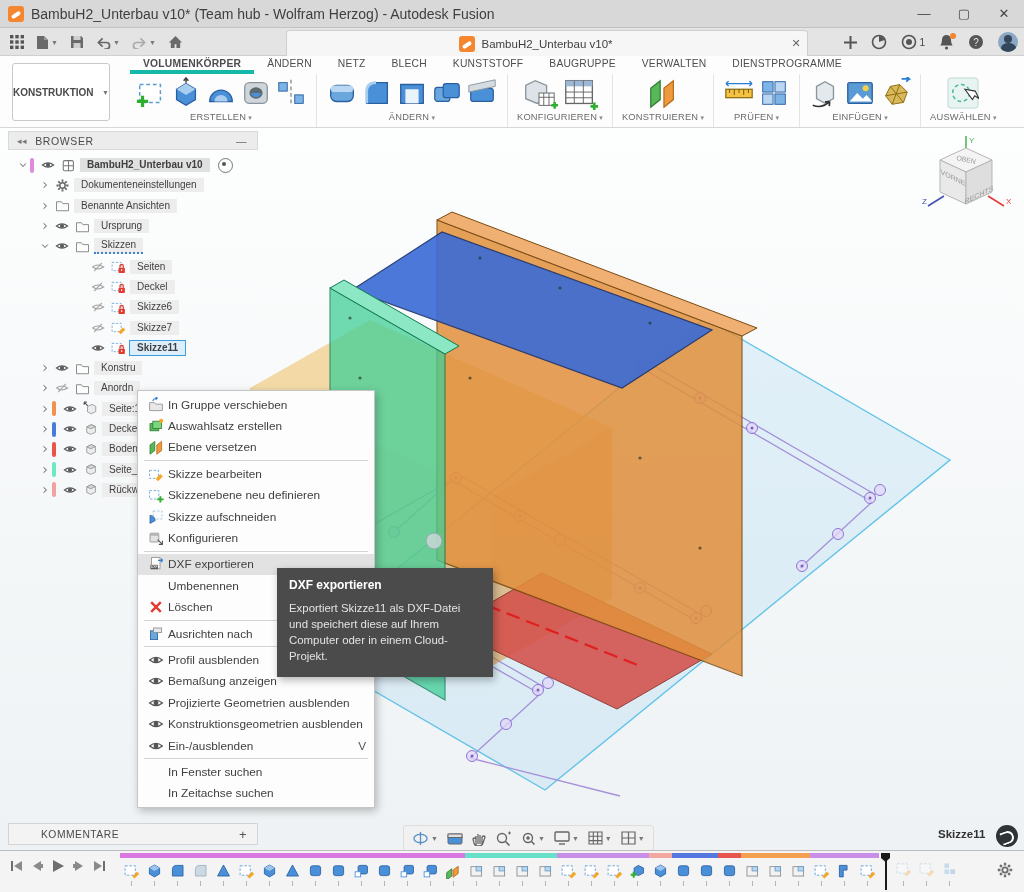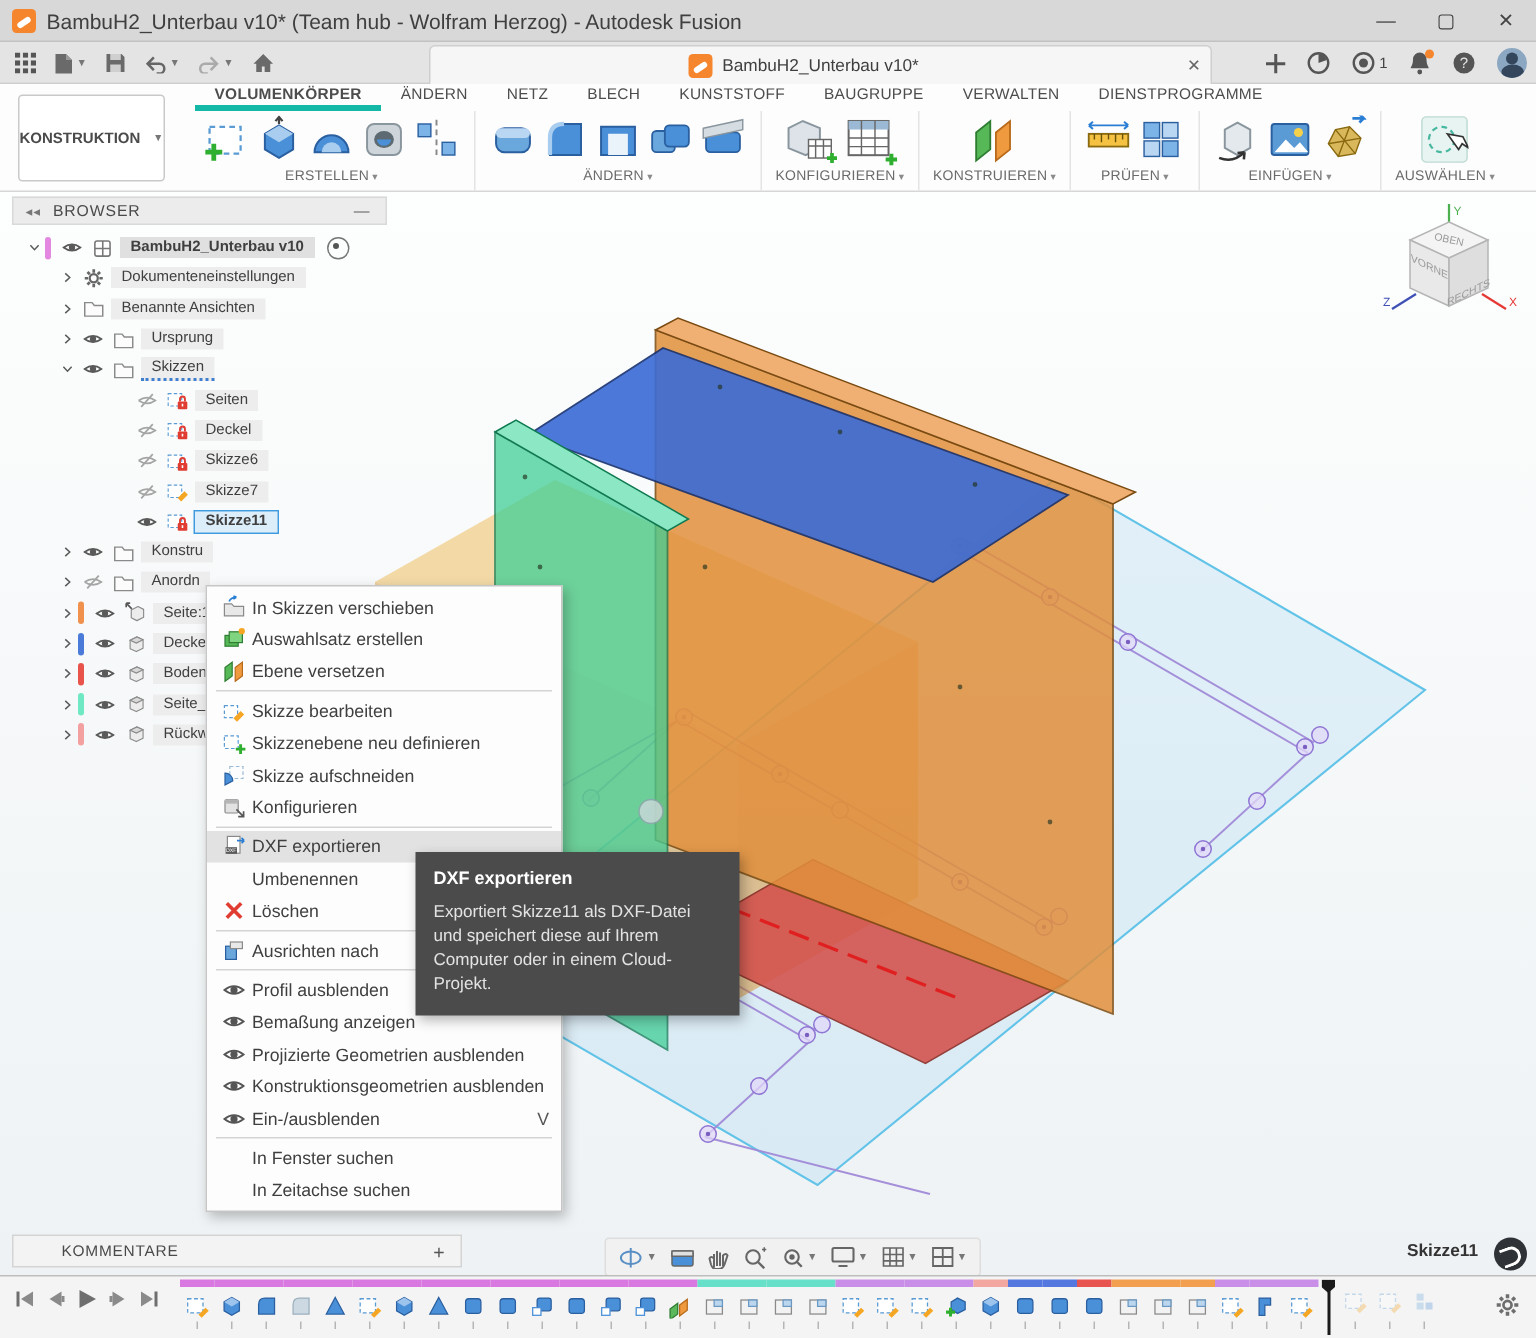--- a/index.html
+++ b/index.html
@@ -67,21 +67,21 @@
   .mi{height:21.4px;display:flex;align-items:center;font-size:11.8px;color:#3f3f3f;padding:0 8px 0 6px;}
   .mi.hl{background:#e2e2e2;}
   .mi .mic{width:24px;display:flex;justify-content:center;flex:0 0 auto;}
   .mi .msc{margin-left:auto;color:#555;}
   .msep{height:1px;background:#d4d4d4;margin:2px 6px;}
   
   .tooltip{position:absolute;left:277px;top:440px;width:216px;background:#4b4b4b;color:#fff;padding:10px 12px 12px 12px;z-index:60;box-sizing:border-box;box-shadow:2px 3px 8px rgba(0,0,0,.3);}
   .tooltip .tt-title{font-size:12px;font-weight:bold;margin-bottom:9px;}
   .tooltip .tt-body{font-size:11.4px;line-height:1.4;color:#e3e3e3;}
   
-  .comments-bar{position:absolute;left:8px;top:695px;width:300px;height:22px;background:#f3f3f3;border:1px solid #d4d4d4;display:flex;align-items:center;font-size:10.3px;color:#4a4a4a;letter-spacing:.5px;box-sizing:border-box;}
+  .comments-bar{position:absolute;left:8px;top:695px;width:250px;height:22px;background:#f3f3f3;border:1px solid #d4d4d4;display:flex;align-items:center;font-size:10.3px;color:#4a4a4a;letter-spacing:.5px;box-sizing:border-box;}
   .comments-bar .cl{margin-left:32px;}
   .comments-bar .plus{margin-left:auto;margin-right:10px;color:#555;font-size:13px;}
   .navbar{position:absolute;left:403px;top:697px;height:24px;background:#f1f1f1;border:1px solid #ddd;border-radius:3px;display:flex;align-items:center;padding:0 8px;gap:9px;}
   .nav-icon{display:flex;align-items:center;color:#555;}
   .status-sketch{position:absolute;left:938px;top:700px;font-size:11.5px;font-weight:bold;color:#333;}
   .assist-logo{position:absolute;left:996px;top:697px;width:22px;height:22px;border-radius:50%;background:#2f3236;}
   .assist-logo:after{content:"";position:absolute;left:5px;top:6px;width:11px;height:9px;border:2px solid #fff;border-left:none;border-radius:0 8px 8px 0;transform:rotate(-20deg);}
   
   .timeline{position:absolute;left:0;top:850px;width:1024px;height:42px;background:#f4f4f4;border-top:1px solid #bdbdbd;box-sizing:border-box;}
   .tl-controls{position:absolute;left:10px;top:8px;display:flex;gap:7px;align-items:center;}
@@ -828,21 +828,21 @@
     </div>
 
     <div class="context-menu">
         <div class="mi">
           <span class="mic">
             <svg width="16" height="16" viewBox="0 0 20 20">
               <path d="M2 7 h6 l2 2 h8 v8 h-16 z" fill="#e8e8e8" stroke="#8a8a8a"></path>
               <path d="M6 5 q1-3.5 6-3.5 m0 0 l-2.5-1.5 m2.5 1.5 l-2.5 1.5" stroke="#2a7fd4" fill="none" stroke-width="1.4" <="" svg=""></path>
             </svg>
           </span>
-          <span>In Skizzen verschieben</span>
+          <span>In Gruppe verschieben</span>
         </div>
         <div class="mi">
           <span class="mic">
             <svg width="16" height="16" viewBox="0 0 20 20">
               <rect x="2.5" y="7" width="11" height="9" fill="#57b857" stroke="#2e7d32"></rect>
               <rect x="6" y="4" width="11" height="9" fill="#7fd47f" stroke="#2e7d32"></rect>
               <circle cx="16.5" cy="3.5" r="2.6" fill="#f5a623"></circle>
             </svg>
           </span>
           <span>Auswahlsatz erstellen</span>

